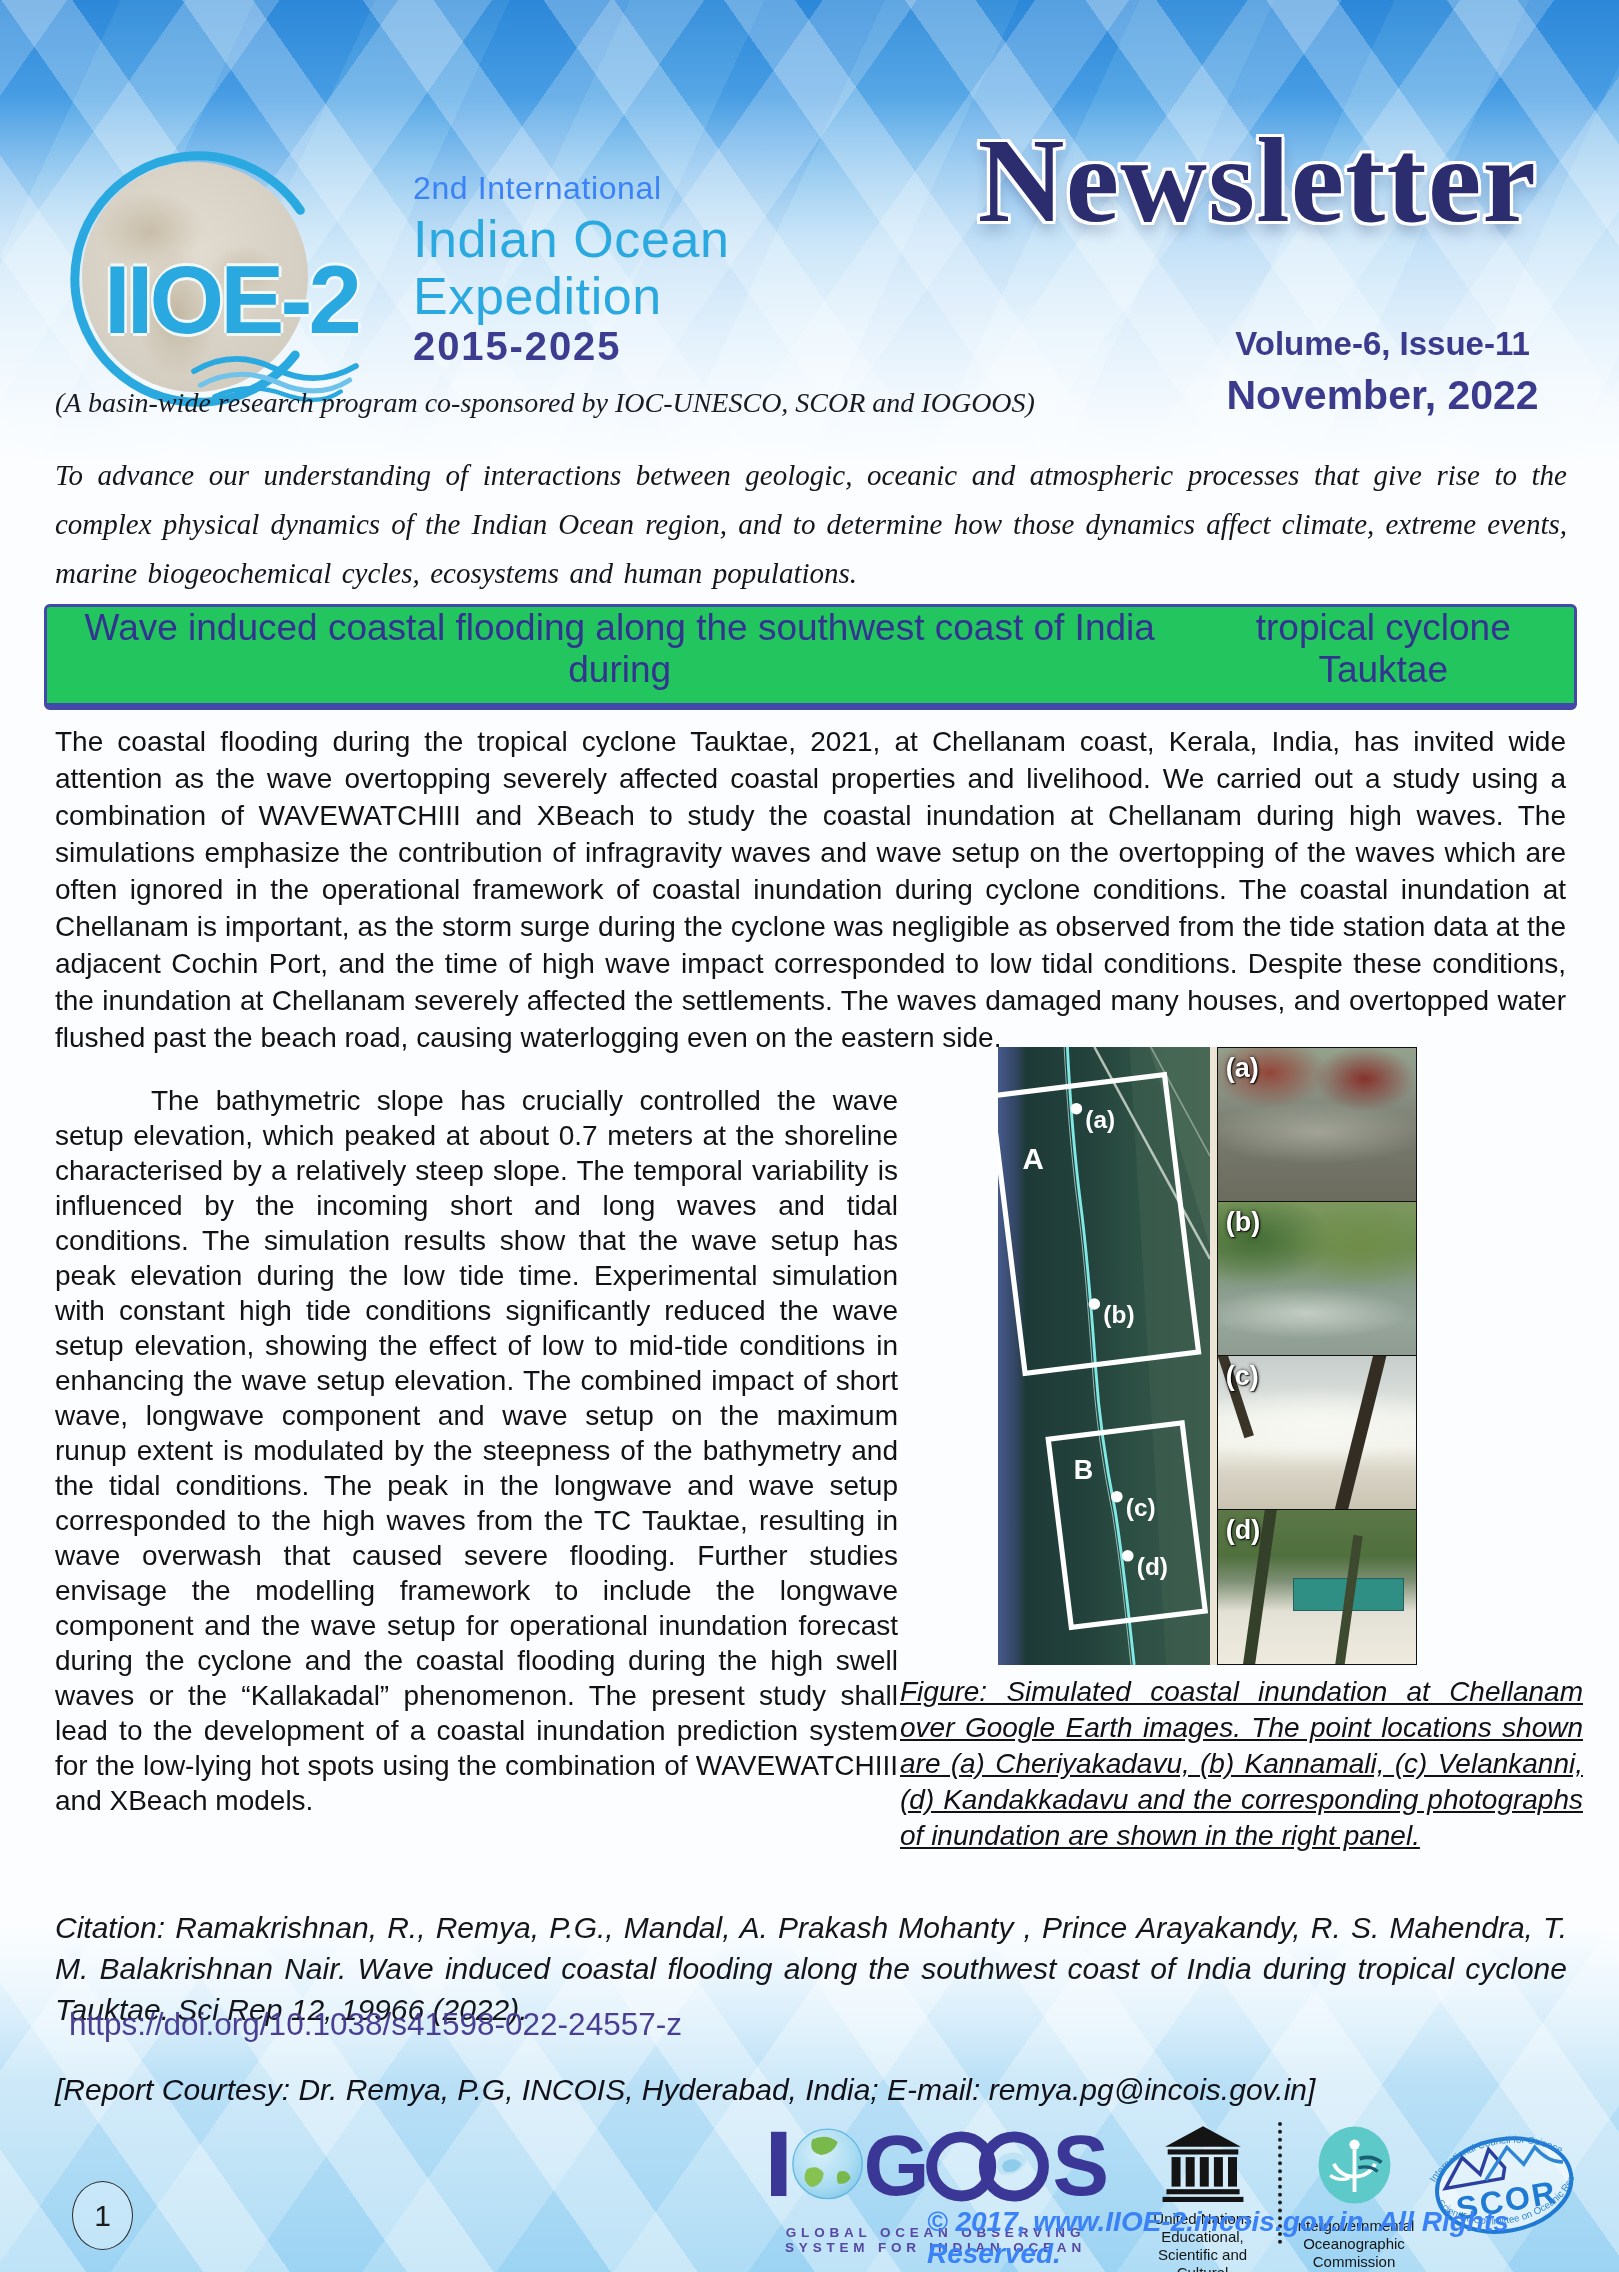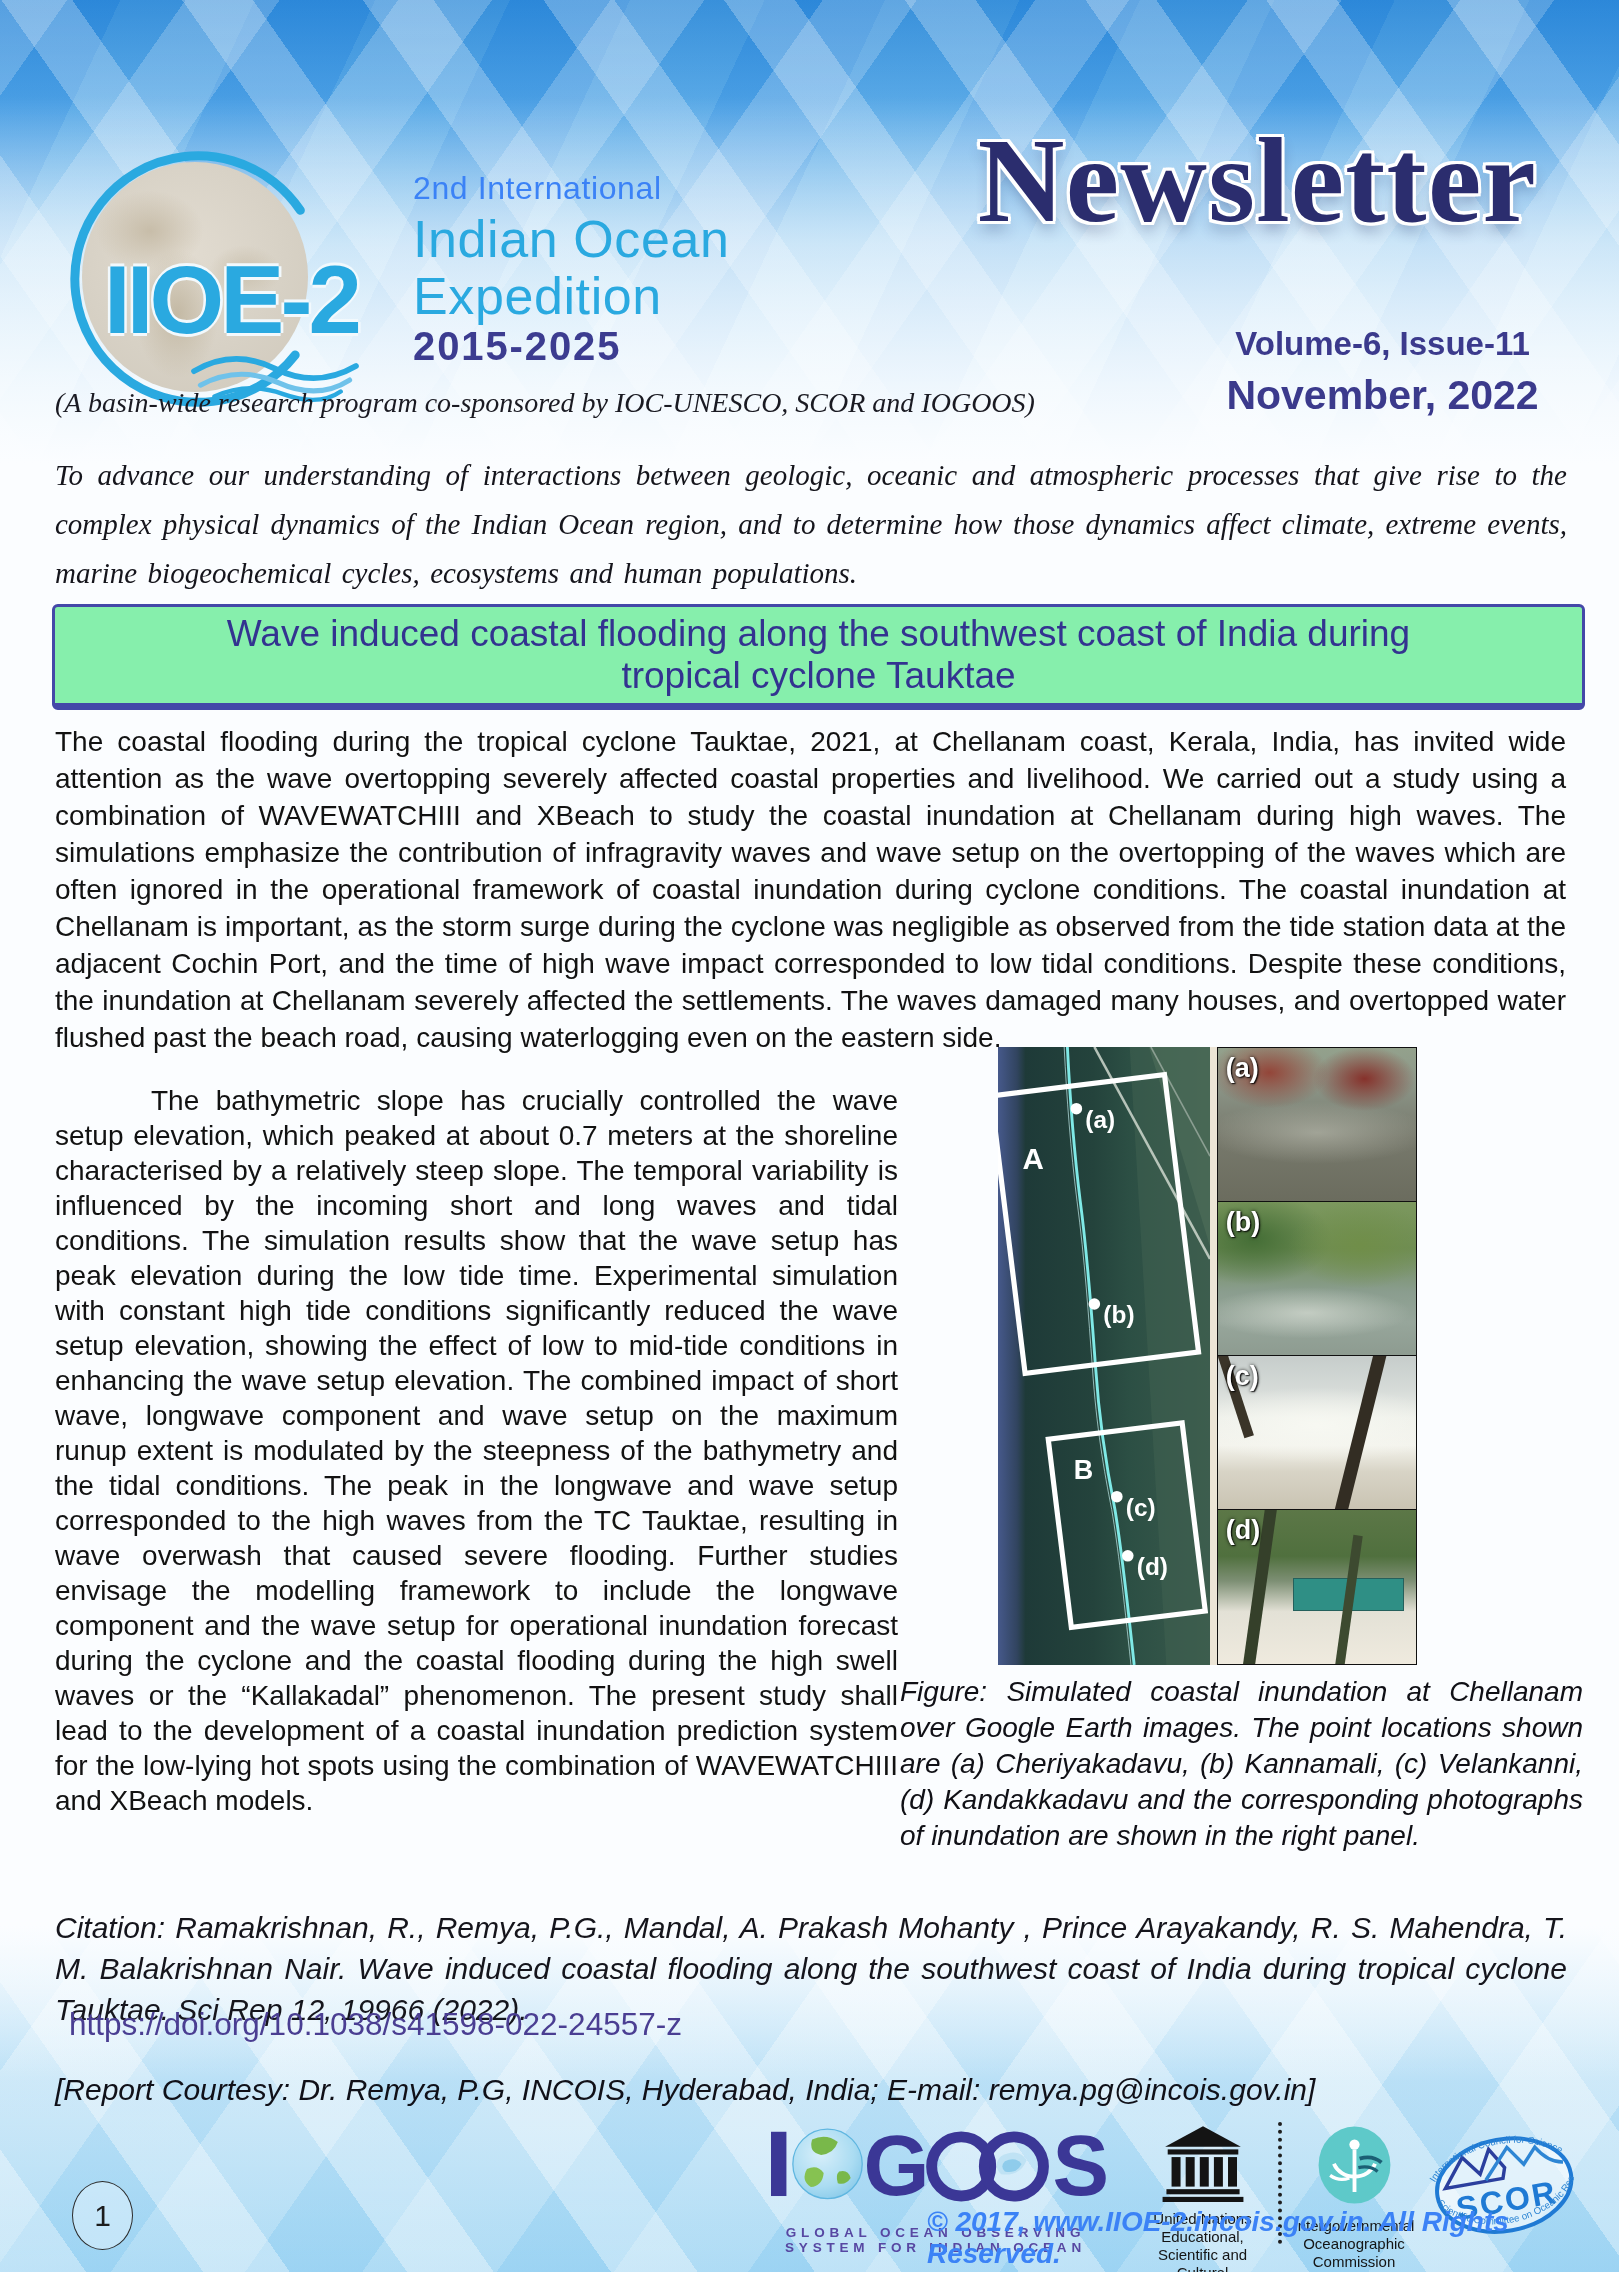--- a/index.html
+++ b/index.html
@@ -46,30 +46,30 @@
   .volume-block{right:76px;top:327px;width:321px;text-align:center;color:#3b3a8c;font-weight:bold;line-height:1;}
   .vol1{font-size:33px;}
   .vol2{font-size:41px;margin-top:15px;}
   .subtitle{left:55px;top:387px;font-family:Liberation Serif, serif;font-style:italic;font-size:28px;color:#1a1a22;}
 
   
   .mission{left:55px;top:451px;width:1512px;font-family:"Liberation Serif",serif;font-style:italic;
     font-size:29px;line-height:49px;text-align:justify;color:#15151c;word-spacing:3.2px;}
 
   
-  .title-box{left:52px;top:604px;width:1533px;height:106px;box-sizing:border-box;
-    background:#86efac;border:3.2px solid #4448a8;border-bottom-width:7px;border-radius:5.8px;
-    display:flex;flex-direction:column;justify-content:center;text-align:center;color:#333390;}
+  .title-box{left:44px;top:604px;width:1533px;height:106px;box-sizing:border-box;
+    background:#22c55e;border:3.2px solid #4448a8;border-bottom-width:7px;border-radius:5.8px;
+    display:flex;flex-direction:row;justify-content:center;text-align:center;color:#333390;}
   .title-box .t1{font-size:37px;line-height:42px;}
   .title-box .t2{font-size:37px;line-height:42px;}
   .para1{left:55px;top:723px;width:1511px;font-size:28px;line-height:37px;text-align:justify;color:#121212;}
   .para2{left:55px;top:1083px;width:843px;font-size:28px;line-height:35px;text-align:justify;
     text-indent:96px;color:#121212;}
   .caption{left:900px;top:1674px;width:683px;font-style:italic;font-size:28px;line-height:36px;
-    text-align:justify;color:#101016;}
+    text-align:justify;color:#101016;text-decoration:underline;}
   .citation{left:55px;top:1907px;width:1512px;font-style:italic;font-size:30px;line-height:41px;
     text-align:justify;color:#15151c;}
   .doi{left:69px;top:2006px;font-size:31.5px;color:#4a3e92;text-decoration:none;display:inline-block;}
   .courtesy{left:55px;top:2073px;font-style:italic;font-size:30px;color:#101018;}
 
   
   .figure{left:998px;top:1047px;width:419px;height:618px;background:#ece5d6;}
   .fig-map{position:absolute;left:0;top:0;width:212px;height:618px;}
   .fig-photos{position:absolute;left:219px;top:0;right:0;bottom:0;display:flex;flex-direction:column;}
   .photo{flex:1 1 0;position:relative;border:1.9px solid #101010;margin-top:-1.9px;overflow:hidden;}

